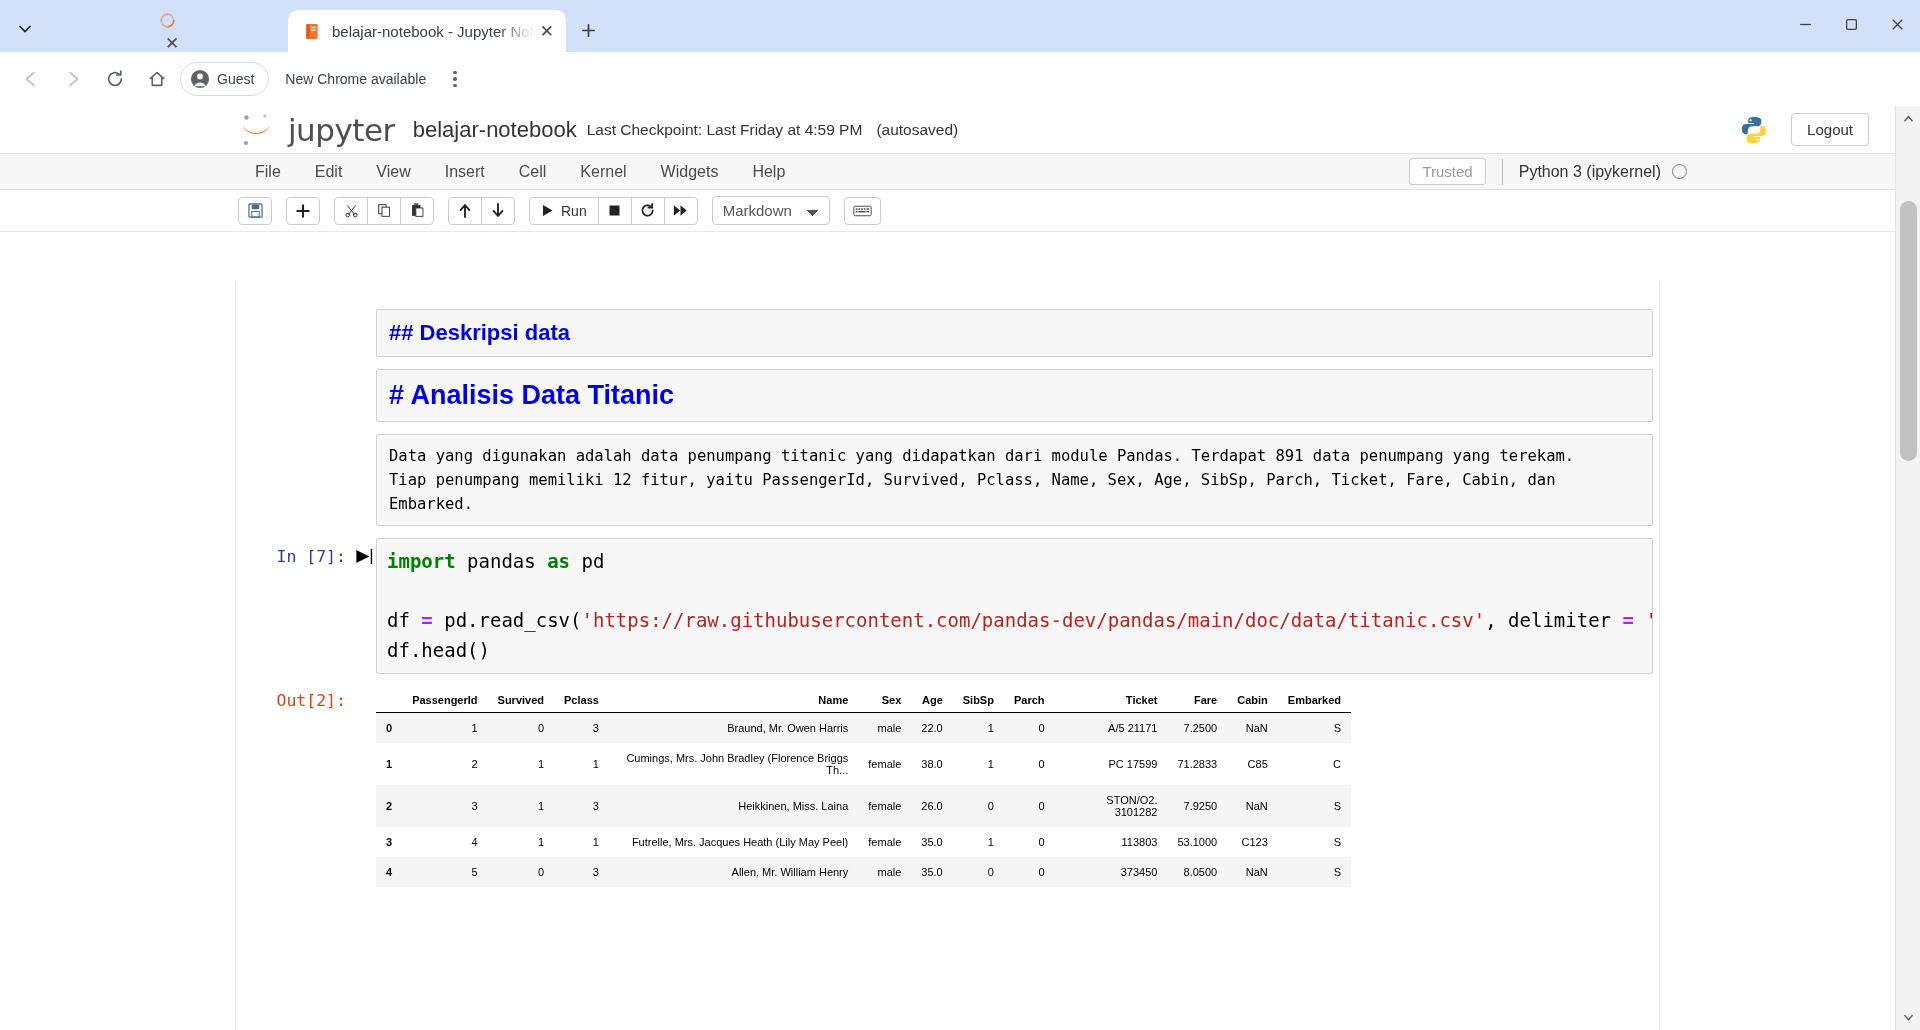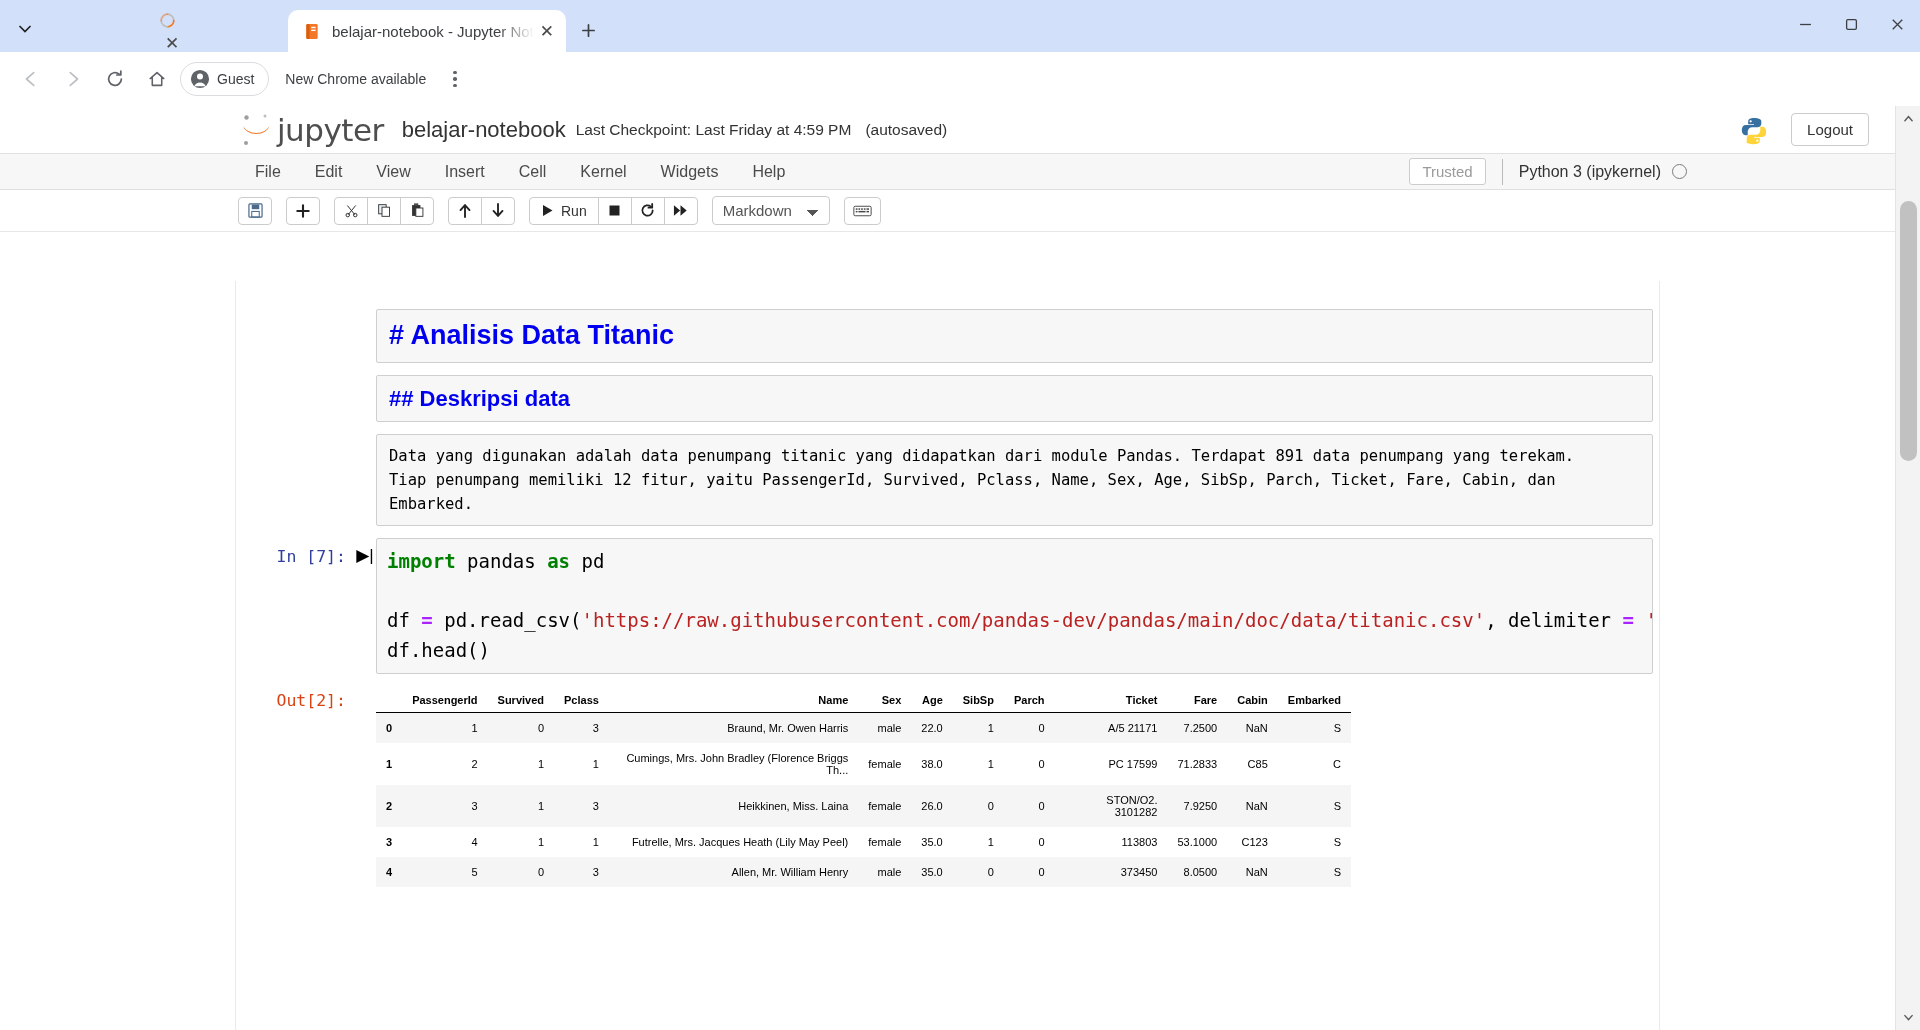--- a/index.html
+++ b/index.html
@@ -106,30 +106,30 @@
     width: 1895px; height: 924px;
     background: #ffffff;
   }
 
   
   .jp-header {
     height: 48px; border-bottom: 1px solid #e0e0e0;
     display: flex; align-items: center; padding: 0 26px 0 238px;
     background: #fff; position: relative;
   }
-  .jp-logo { display: flex; align-items: center; gap: 3px; margin-right: 18px; }
+  .jp-logo { display: flex; align-items: center; gap: 14px; margin-right: 18px; }
   .jp-logo-text {
     font-size: 31px; color: #4e4e4e; letter-spacing: -.5px;
     font-family: "DejaVu Sans", sans-serif;
   }
   .nb-name { font-size: 22px; color: #333; margin-right: 10px; }
   .nb-ckpt { font-size: 15.5px; color: #333; }
   .nb-autosaved { font-size: 15.5px; color: #333; margin-left: 14px; }
   .jp-header-right {
-    margin-left: auto; display: flex; align-items: flex-end; gap: 22px;
+    margin-left: auto; display: flex; align-items: center; gap: 22px;
   }
   .logout-btn {
     border: 1px solid #ccc; border-radius: 4px; background: #fff;
     font-size: 15px; color: #333; padding: 7px 15px; cursor: pointer;
     font-family: "Liberation Sans", sans-serif;
   }
 
   
   .jp-menubar {
     height: 36px; background: #f7f7f7; border-bottom: 1px solid #e0e0e0;
@@ -518,31 +518,31 @@
       </div>
 
       <div class="nb-scroll">
         <div class="nb-container">
 
           <div class="cell">
             <div class="prompt in"></div>
             <div class="run-flag"></div>
             <div class="cell-body">
               <div class="md-source">
-                <div class="md-h1"># Analisis Data Titanic</div>
+                <div class="md-h2">## Deskripsi data</div>
               </div>
             </div>
           </div>
 
           <div class="cell">
             <div class="prompt in"></div>
             <div class="run-flag"></div>
             <div class="cell-body">
               <div class="md-source">
-                <div class="md-h2">## Deskripsi data</div>
+                <div class="md-h1"># Analisis Data Titanic</div>
               </div>
             </div>
           </div>
 
           <div class="cell">
             <div class="prompt in"></div>
             <div class="run-flag"></div>
             <div class="cell-body">
               <div class="md-source">
                 <div class="md-para">Data yang digunakan adalah data penumpang titanic yang didapatkan dari module Pandas. Terdapat 891 data penumpang yang terekam.

